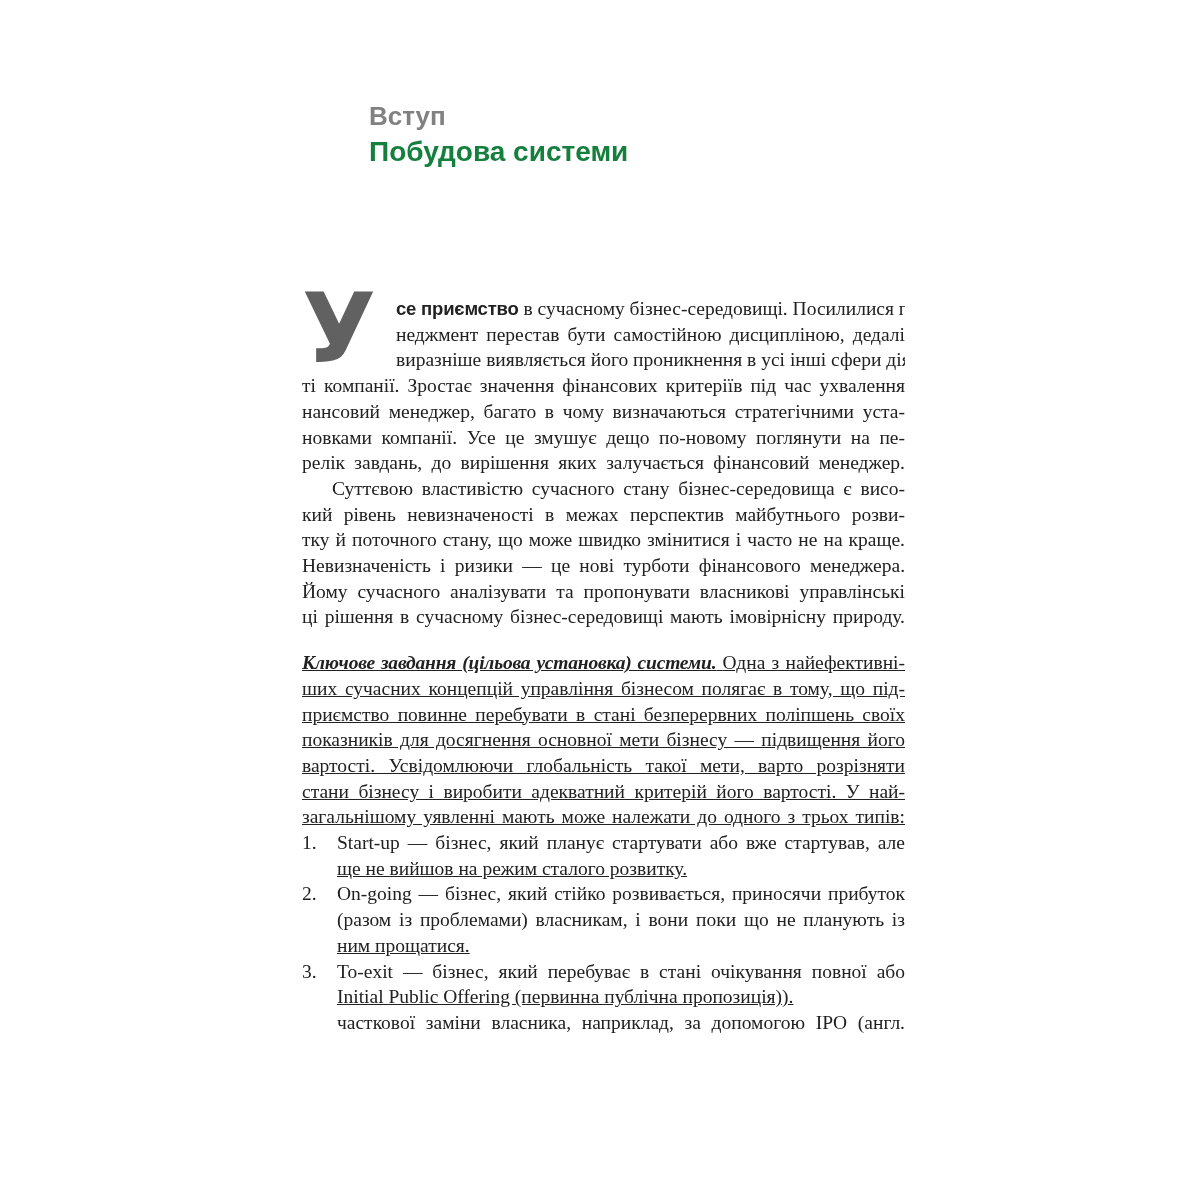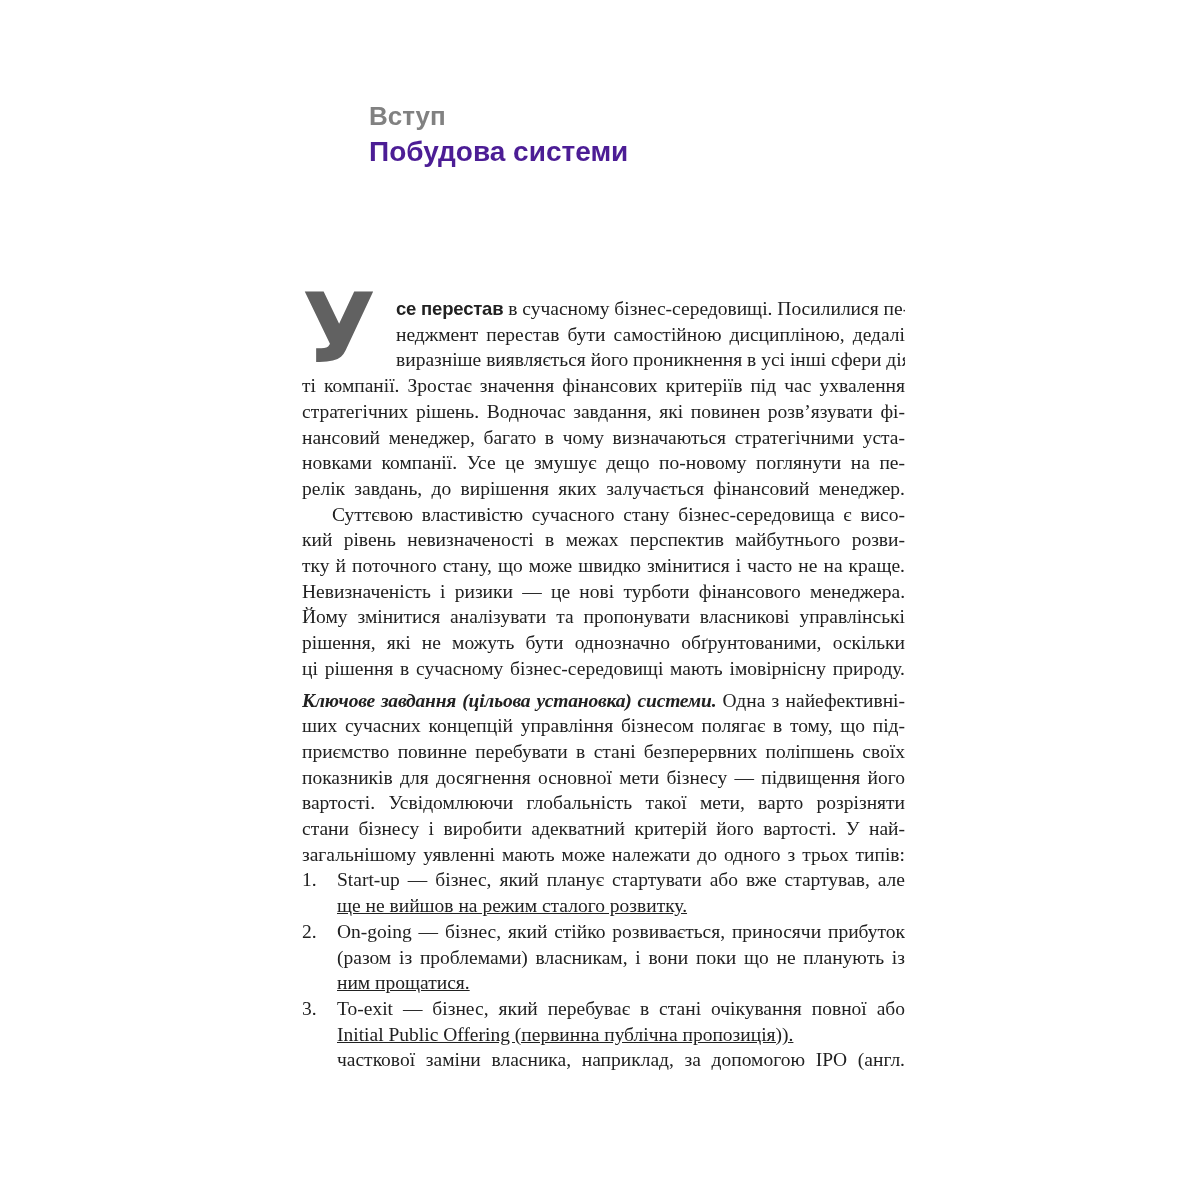--- a/index.html
+++ b/index.html
@@ -20,21 +20,21 @@
     font-weight: 700;
   }
   .kicker {
     font-size: 26px;
     line-height: 36px;
     color: #818181;
   }
   .title {
     font-size: 28px;
     line-height: 36px;
-    color: #4c1d95;
+    color: #15803d;
   }
   
   .column {
     position: absolute;
     left: 302px;
     top: 296px;
     width: 603px;
     color: #212121;
   }
   .para { margin: 0; }
@@ -66,21 +66,21 @@
     font-family: "Liberation Sans", sans-serif;
     font-weight: 700;
     font-size: 18.5px;
     letter-spacing: -0.2px;
   }
   .lead-bi {
     font-weight: 700;
     font-style: italic;
     letter-spacing: -0.2px;
   }
-  .para-key { margin-top: 6px; }
+  .para-key { margin-top: 20px; text-decoration: underline; }
   
   .biz-list { margin: 0; padding: 0; list-style: none; }
   .biz-list li { position: relative; padding-left: 35px; }
   .item-num {
     position: absolute;
     left: 0;
     top: 0;
     width: 28px;
     font-size: 19.5px;
     line-height: 25.7px;
@@ -95,37 +95,35 @@
 
   <header class="chapter-header">
     <div class="kicker">Вступ</div>
     <div class="title">Побудова системи</div>
   </header>
 
   <main class="column">
 
     <section class="para para-intro">
       <div class="dropcap">У</div>
-      <div class="line"><span class="lead-bold">се перестав</span> <span>в сучасному бізнес-середовищі. Посилилися пе-</span></div>
+      <div class="line"><span class="lead-bold">се приємство</span> <span>в сучасному бізнес-середовищі. Посилилися пе-</span></div>
       <div class="line">неджмент перестав бути самостійною дисципліною, дедалі</div>
       <div class="line">виразніше виявляється його проникнення в усі інші сфери діяльнос-</div>
       <div class="line">ті компанії. Зростає значення фінансових критеріїв під час ухвалення</div>
-      <div class="line">стратегічних рішень. Водночас завдання, які повинен розв’язувати фі-</div>
       <div class="line">нансовий менеджер, багато в чому визначаються стратегічними уста-</div>
       <div class="line">новками компанії. Усе це змушує дещо по-новому поглянути на пе-</div>
       <div class="line">релік завдань, до вирішення яких залучається фінансовий менеджер.</div>
     </section>
 
     <section class="para para-uncertainty">
       <div class="line indent">Суттєвою властивістю сучасного стану бізнес-середовища є висо-</div>
       <div class="line">кий рівень невизначеності в межах перспектив майбутнього розви-</div>
       <div class="line">тку й поточного стану, що може швидко змінитися і часто не на краще.</div>
       <div class="line">Невизначеність і ризики — це нові турботи фінансового менеджера.</div>
-      <div class="line">Йому змінитися аналізувати та пропонувати власникові управлінські</div>
-      <div class="line">рішення, які не можуть бути однозначно обґрунтованими, оскільки</div>
+      <div class="line">Йому сучасного аналізувати та пропонувати власникові управлінські</div>
       <div class="line">ці рішення в сучасному бізнес-середовищі мають імовірнісну природу.</div>
     </section>
 
     <section class="para para-key">
       <div class="line"><span class="lead-bi">Ключове завдання (цільова установка) системи.</span> <span>Одна з найефективні-</span></div>
       <div class="line">ших сучасних концепцій управління бізнесом полягає в тому, що під-</div>
       <div class="line">приємство повинне перебувати в стані безперервних поліпшень своїх</div>
       <div class="line">показників для досягнення основної мети бізнесу — підвищення його</div>
       <div class="line">вартості. Усвідомлюючи глобальність такої мети, варто розрізняти</div>
       <div class="line">стани бізнесу і виробити адекватний критерій його вартості. У най-</div>

